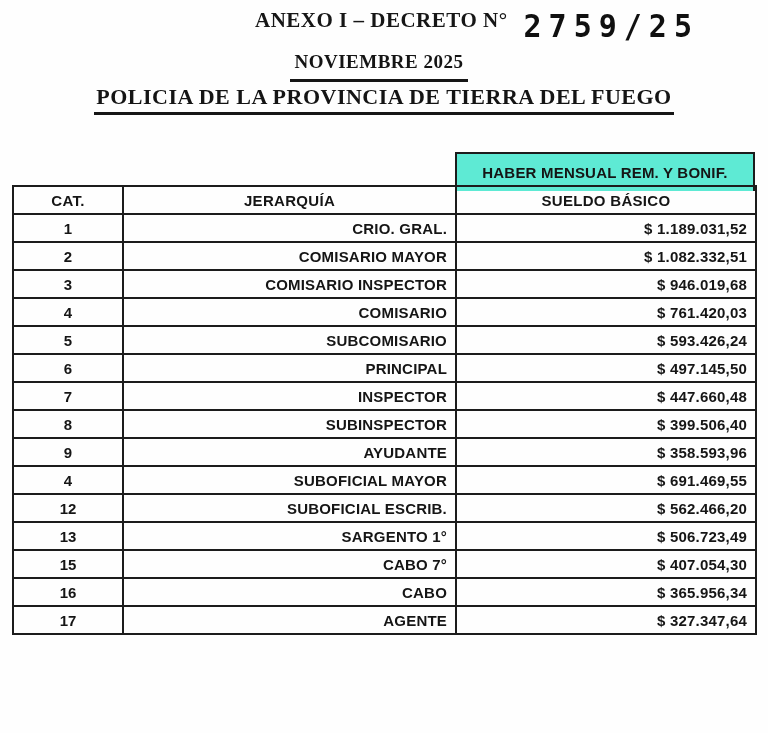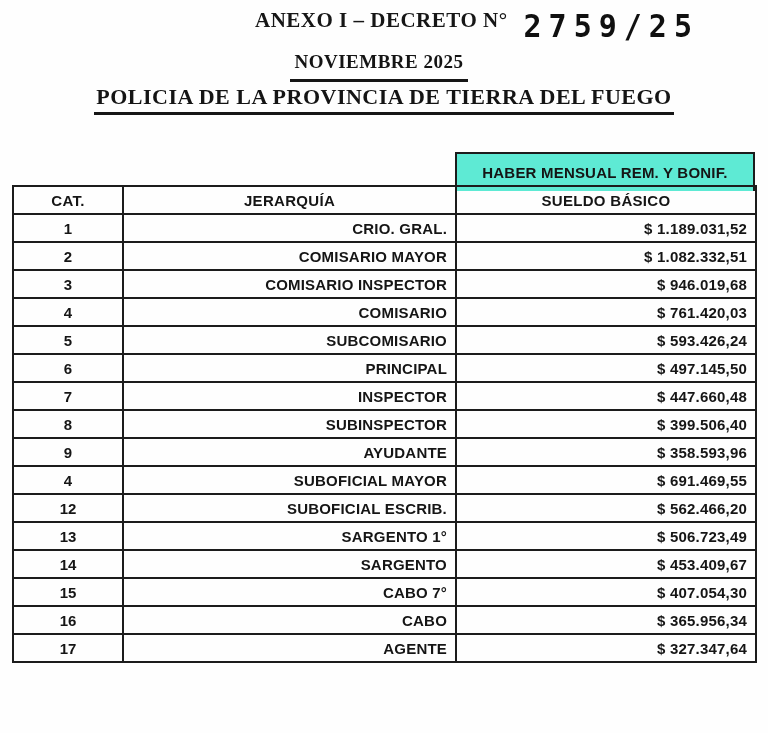--- a/index.html
+++ b/index.html
@@ -209,25 +209,20 @@
         <td class="cat">12</td>
         <td class="jer">SUBOFICIAL ESCRIB.</td>
         <td class="val">$ 562.466,20</td>
       </tr>
         <tr>
         <td class="cat">13</td>
         <td class="jer">SARGENTO 1°</td>
         <td class="val">$ 506.723,49</td>
       </tr>
         <tr>
-        <td class="cat">14</td>
-        <td class="jer">SARGENTO</td>
-        <td class="val">$ 453.409,67</td>
-      </tr>
-        <tr>
         <td class="cat">15</td>
         <td class="jer">CABO 7°</td>
         <td class="val">$ 407.054,30</td>
       </tr>
         <tr>
         <td class="cat">16</td>
         <td class="jer">CABO</td>
         <td class="val">$ 365.956,34</td>
       </tr>
         <tr>

